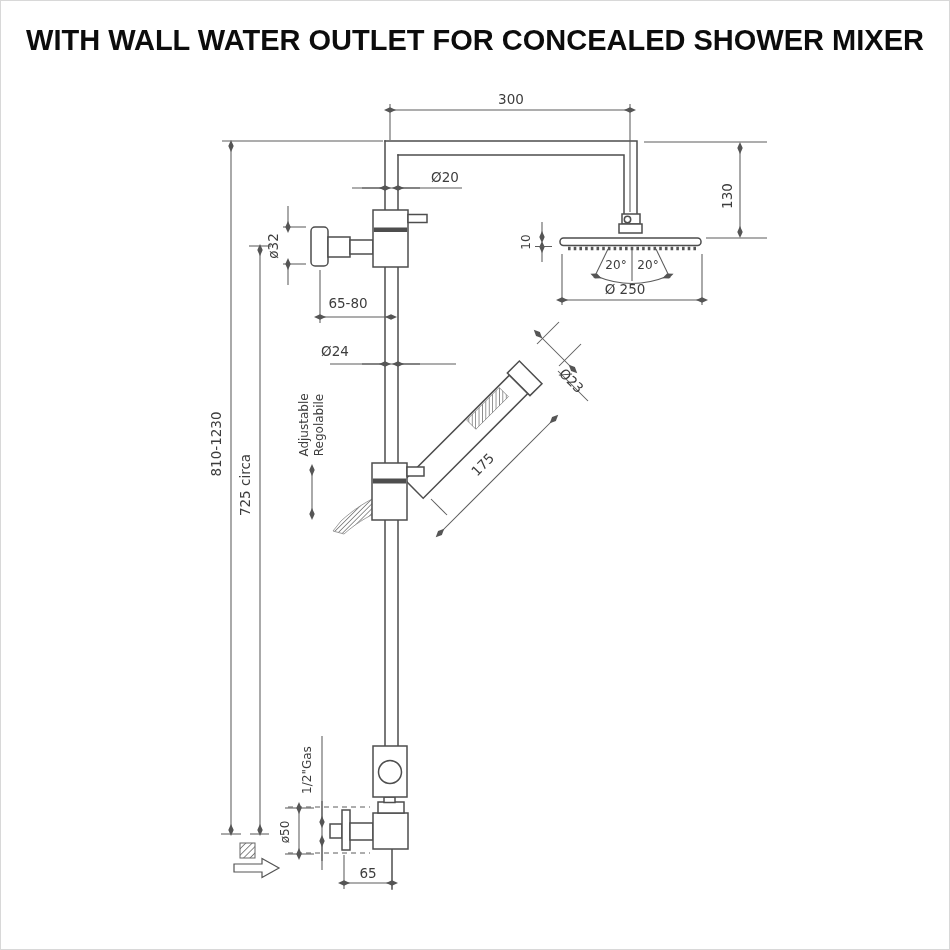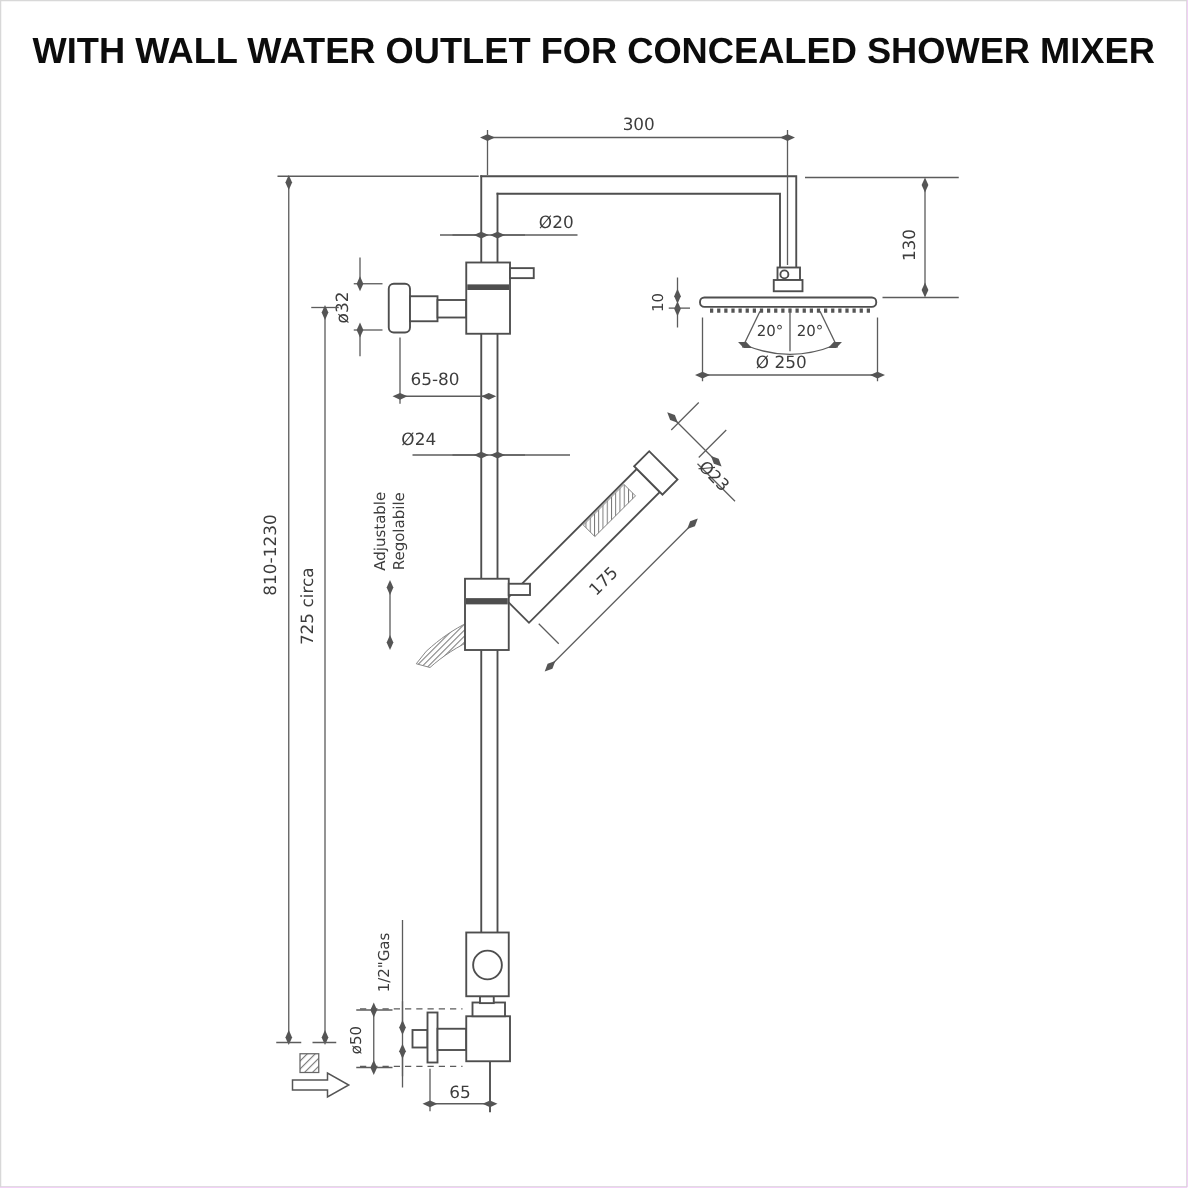--- a/index.html
+++ b/index.html
@@ -1,16 +1,16 @@
 <!DOCTYPE html>
 <html><head>
 <meta charset="utf-8">
 <style>
   html,body{margin:0;padding:0;background:#ffffff;}
-  .stage{width:950px;height:950px;position:relative;background:#d946ef;overflow:hidden;
+  .stage{width:950px;height:950px;position:relative;background:#ef4444;overflow:hidden;
          font-family:"Liberation Sans", sans-serif;}
   svg{display:block;}
   .title{font:bold 29px "Liberation Sans", sans-serif;fill:#0c0c0c;letter-spacing:0px;}
   .dim{font:13.5px "DejaVu Sans", sans-serif;fill:#3d3d3d;}
   .dim-sm{font:12px "DejaVu Sans", sans-serif;fill:#3d3d3d;}
   .obj{stroke:#4e4e4e;stroke-width:1.5;fill:none;stroke-linecap:square;}
   .objf{stroke:#4e4e4e;stroke-width:1.5;fill:#ffffff;}
   .band{fill:#4e4e4e;stroke:none;}
   .dln{stroke:#5c5c5c;stroke-width:1.05;fill:none;}
   .dash{stroke:#5c5c5c;stroke-width:1;fill:none;stroke-dasharray:5,4;}

